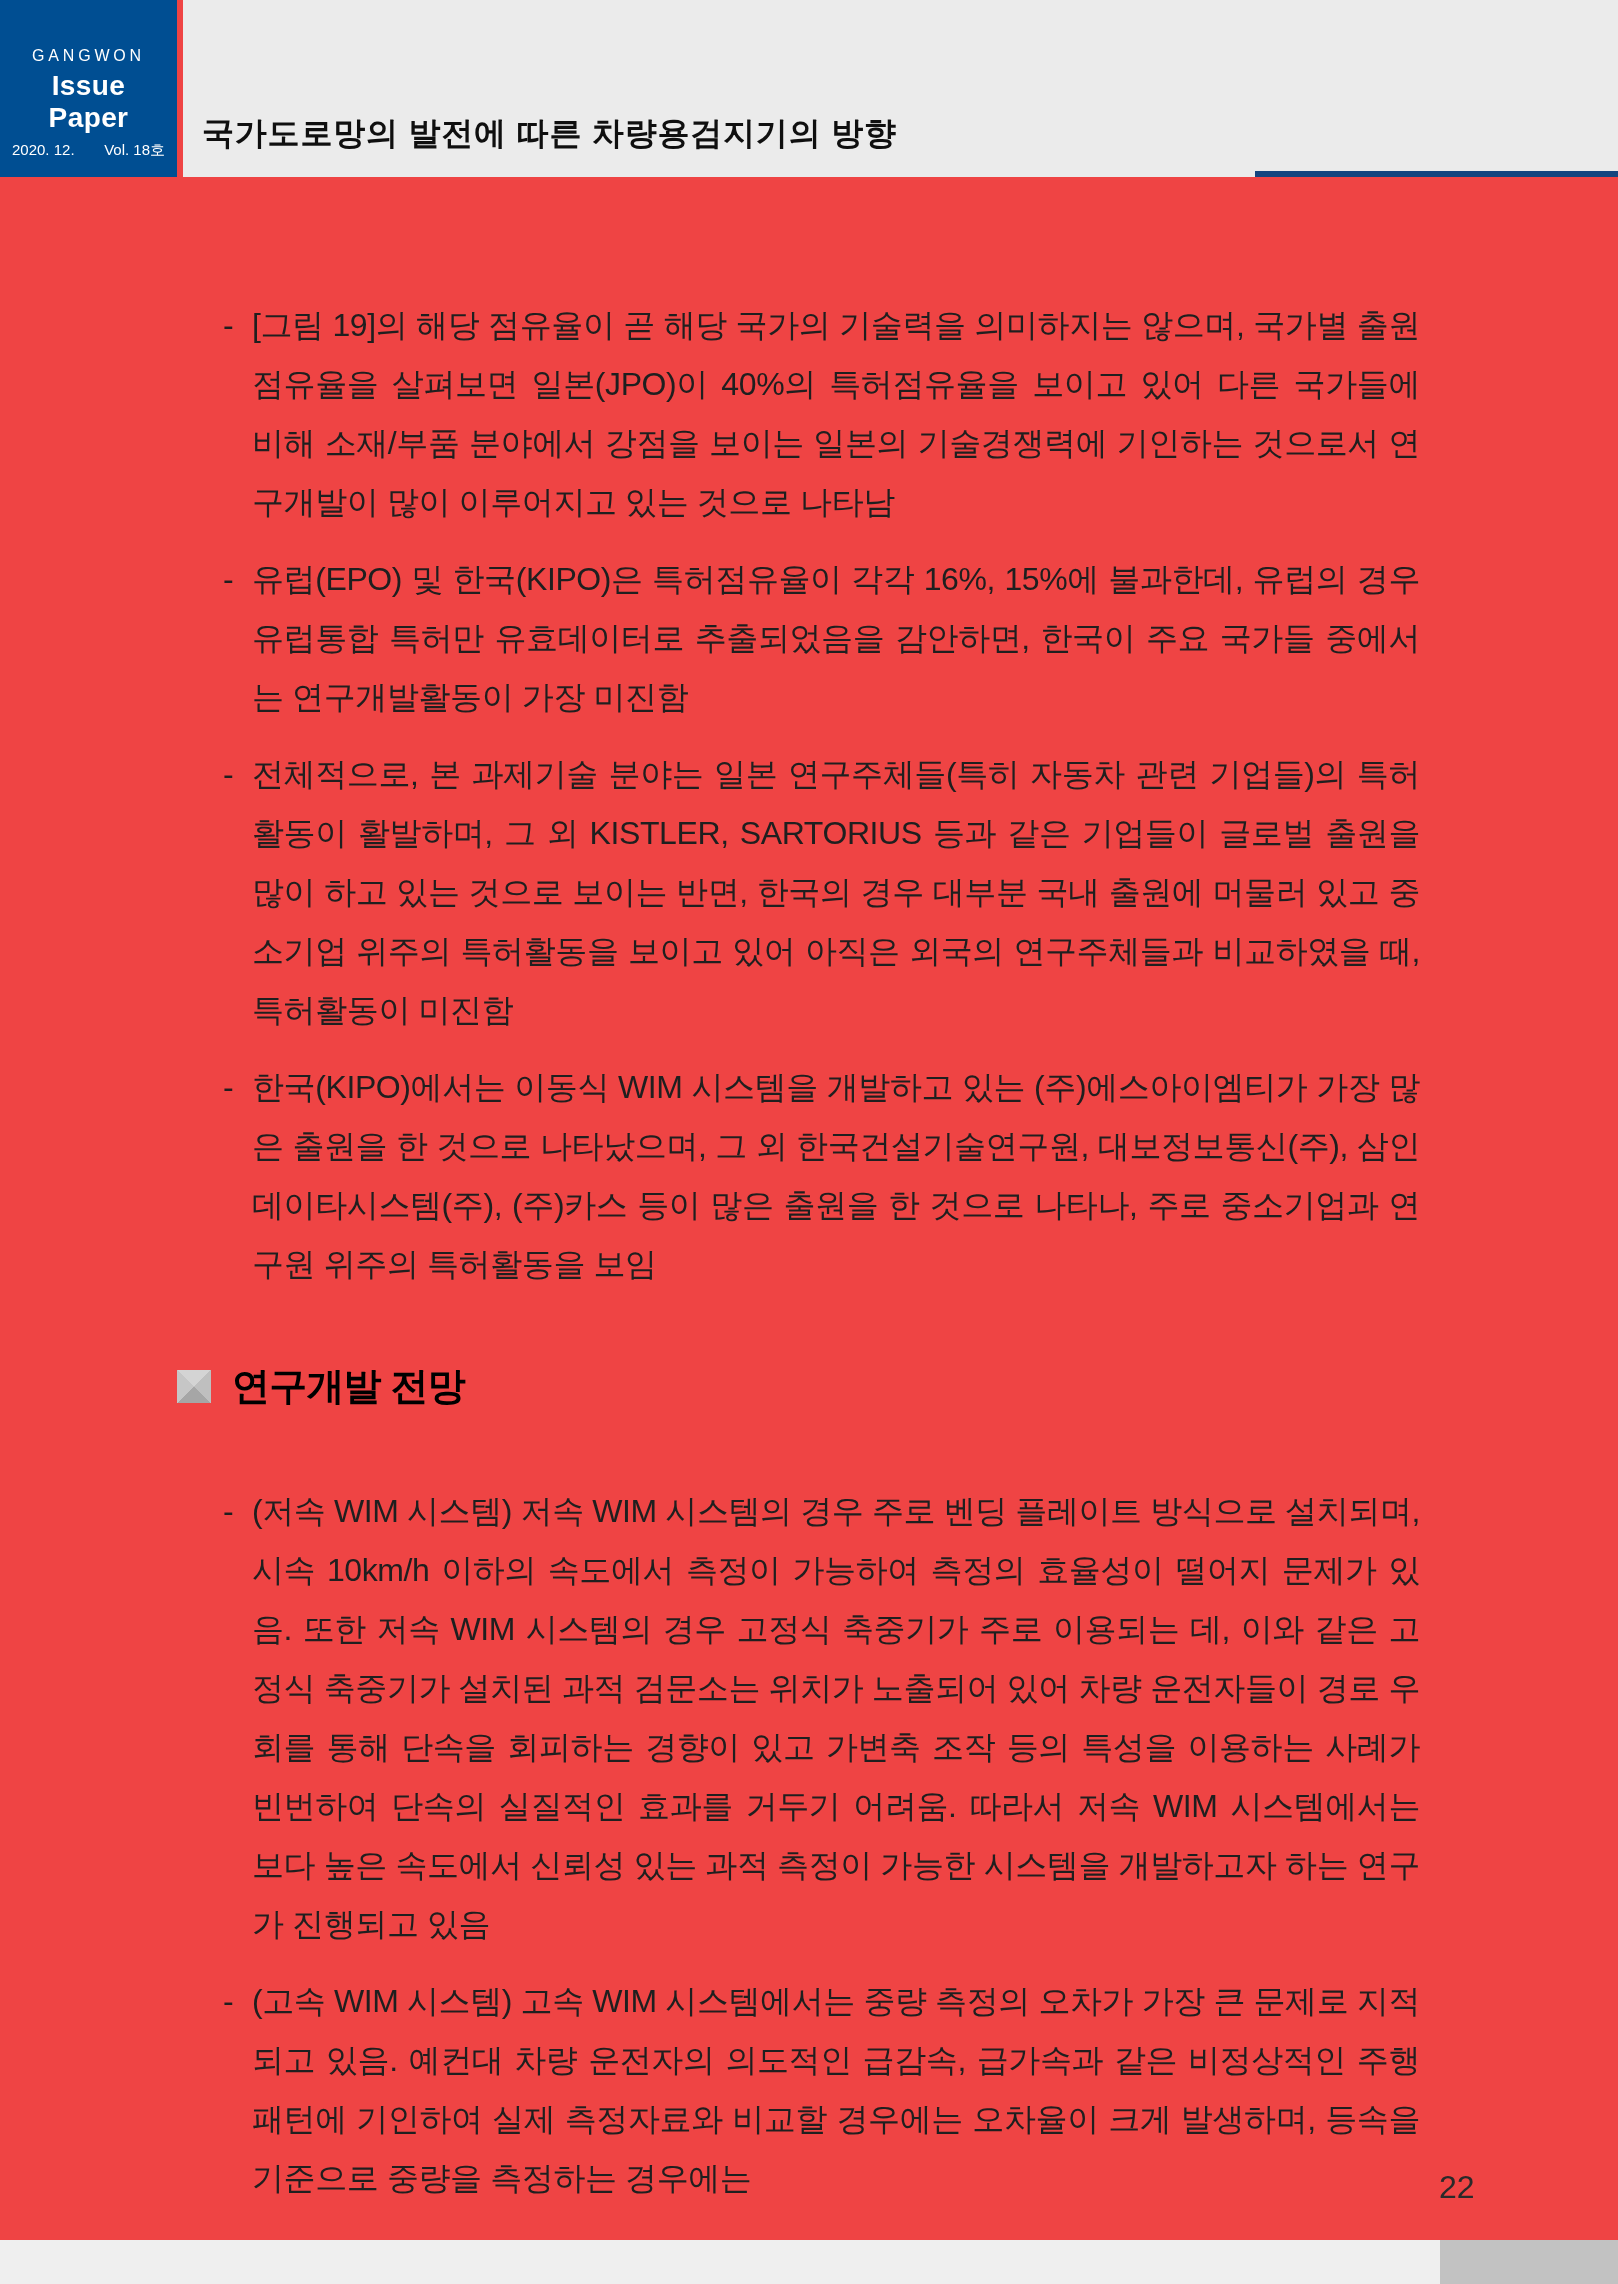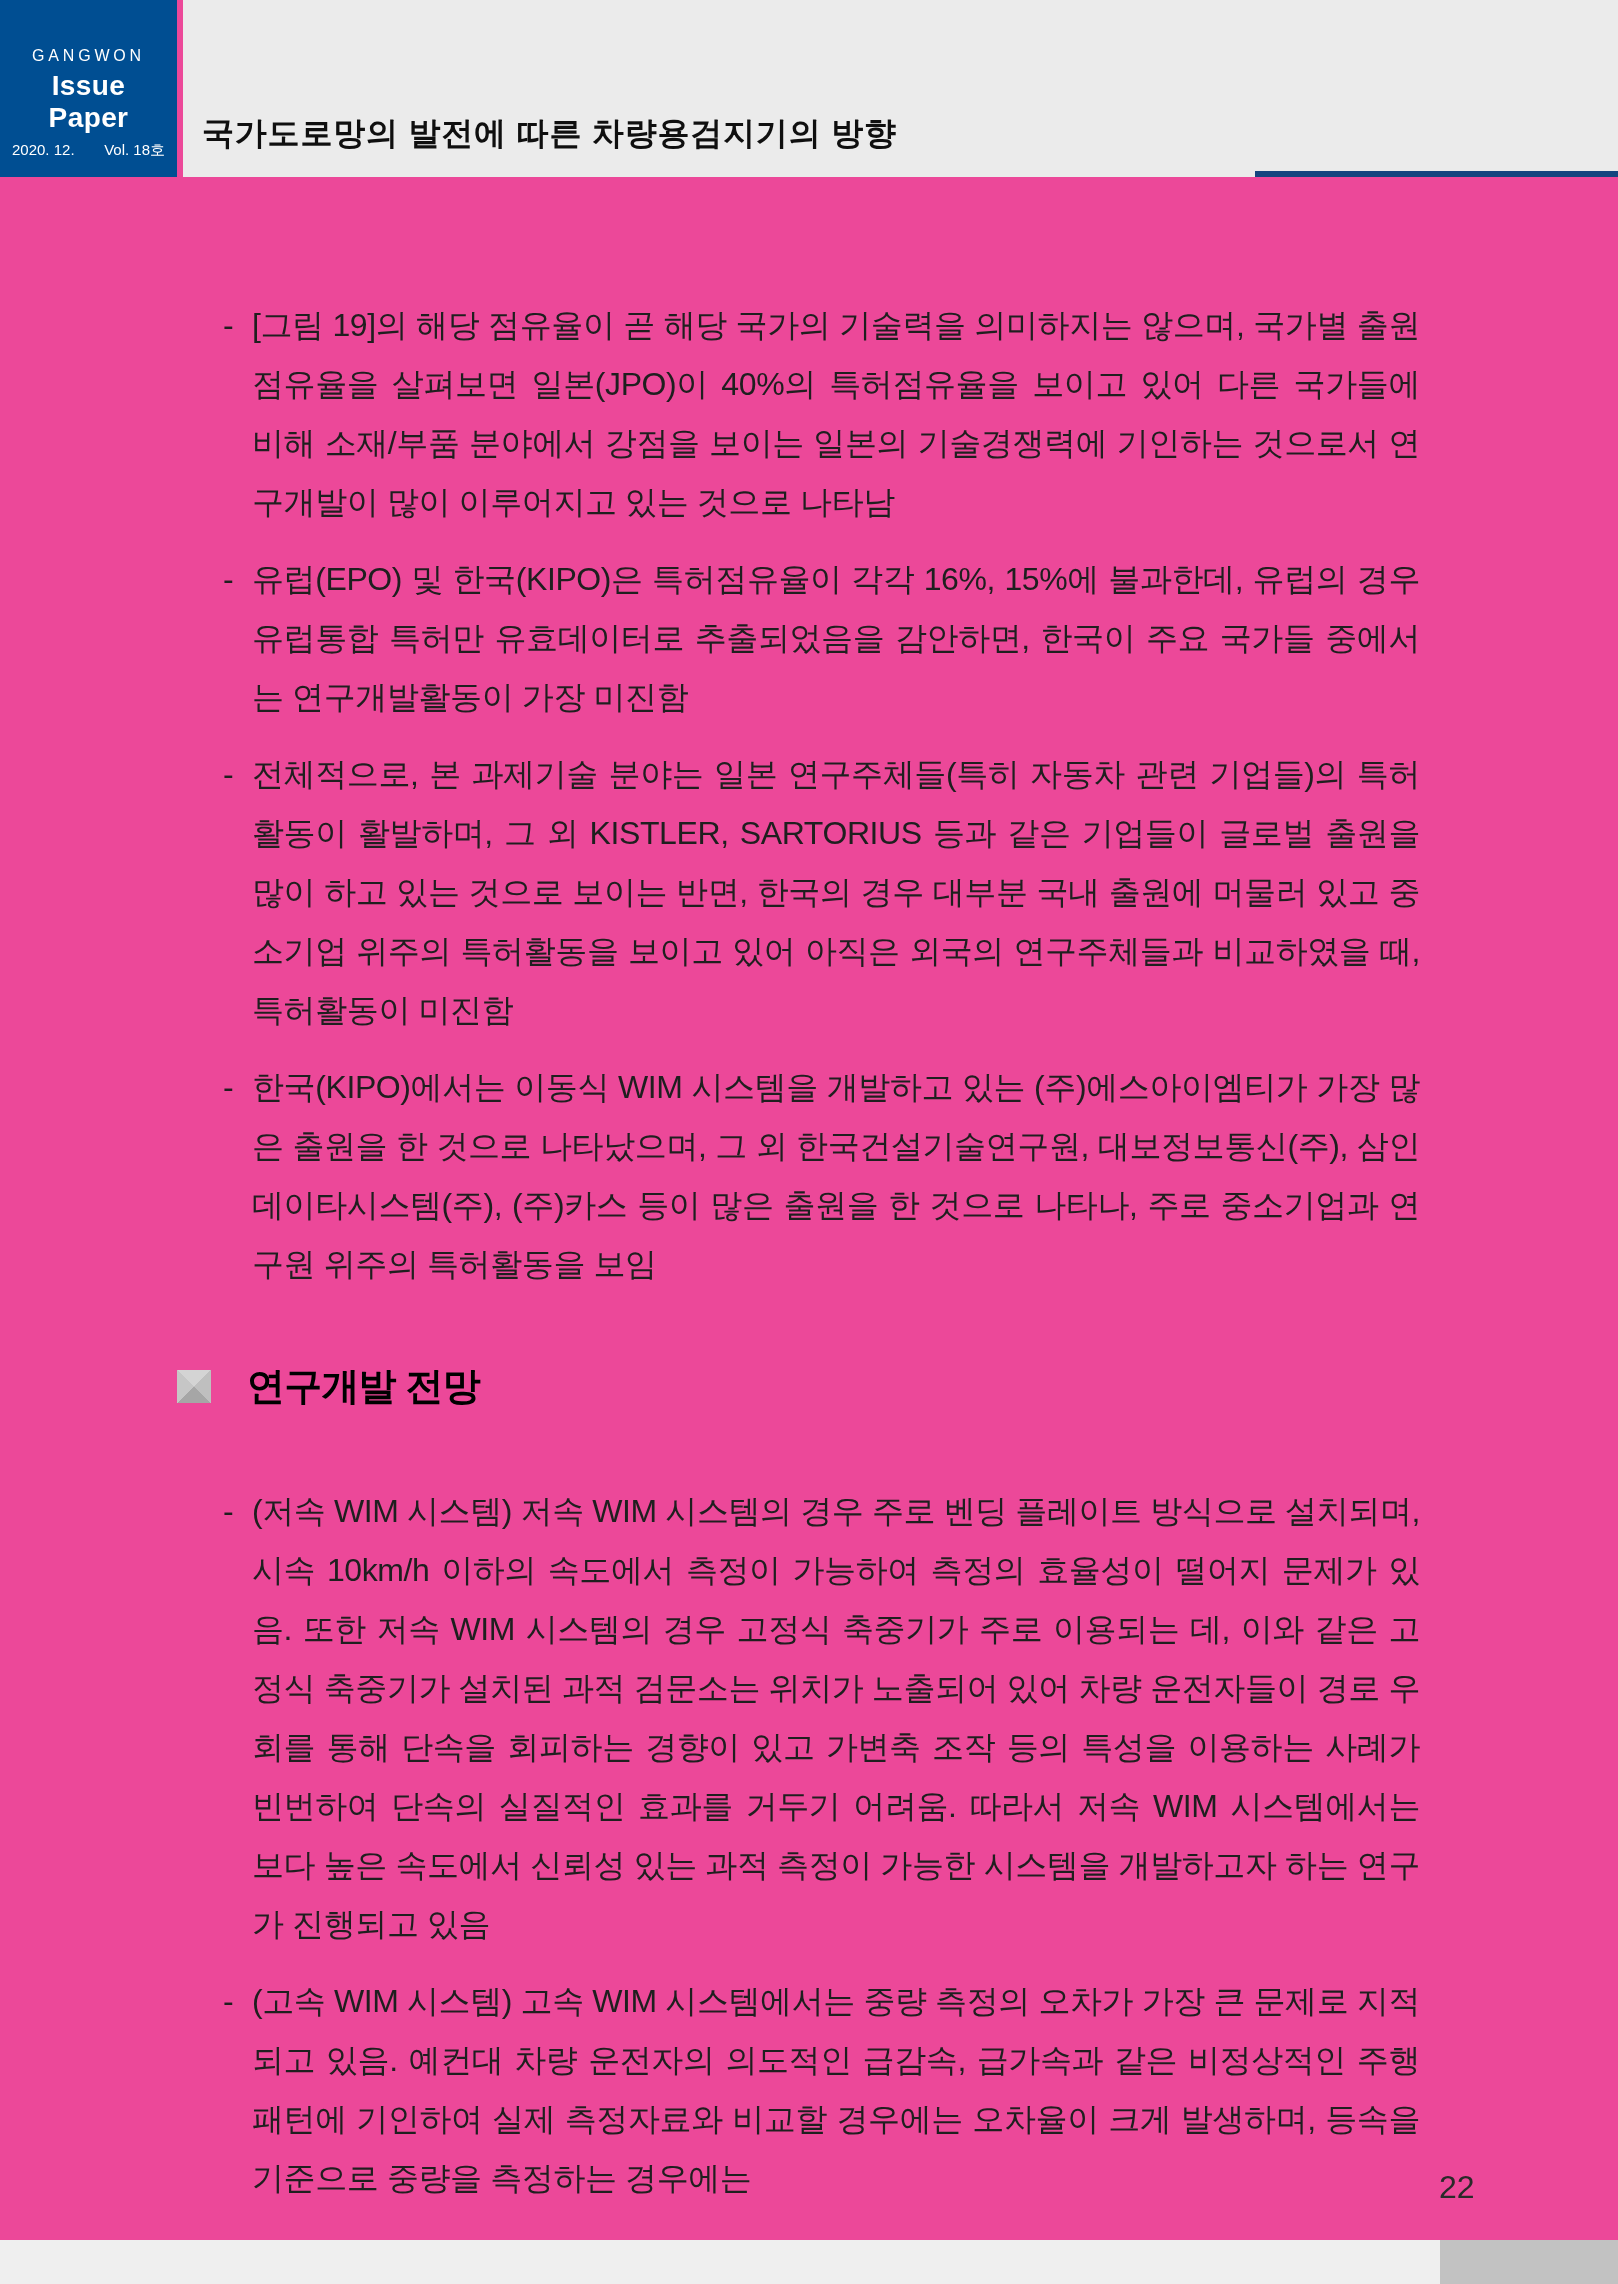--- a/index.html
+++ b/index.html
@@ -1,19 +1,19 @@
 <!DOCTYPE html>
 <html style="font-size:12px"><head>
 <meta charset="utf-8">
 <style>
   html,body{margin:0;padding:0;background:#ffffff;}
   .page{
     position:relative;
     width:1618px;height:2284px;
-    background:#ec4899;
+    background:#ef4444;
     font-family:"Liberation Sans","DejaVu Sans",sans-serif;
     overflow:hidden;
   }
 
   
   .brand-box{
     position:absolute;left:0;top:0;width:177px;height:177px;
     background:#004e92;color:#ffffff;
     display:flex;flex-direction:column;justify-content:flex-end;
     box-sizing:border-box;padding:0 10.5px 16.6px 10.5px;text-align:center;
@@ -47,21 +47,20 @@
     text-align:justify;word-break:break-all;
   }
   p.bullet{margin:18px;padding-left:29px;}
   p.bullet .dash{display:inline-block;width:29px;margin-left:-29px;}
 
   .section-heading{
     display:flex;align-items:center;
     margin:71px 0 75px -28px;
     font-size:38px;font-weight:700;color:#000000;letter-spacing:-0.8px;
     line-height:42px;
-    gap:15px;
   }
   .sq-icon{
     width:34px;height:33px;margin-right:21px;flex:0 0 auto;
     background:conic-gradient(from 45deg at 50% 50%,
       #bfbfbf 0deg 90deg,   
       #a6a6a6 90deg 180deg, 
       #c6c6c6 180deg 270deg,
       #d4d4d4 270deg 360deg );
   }
 

